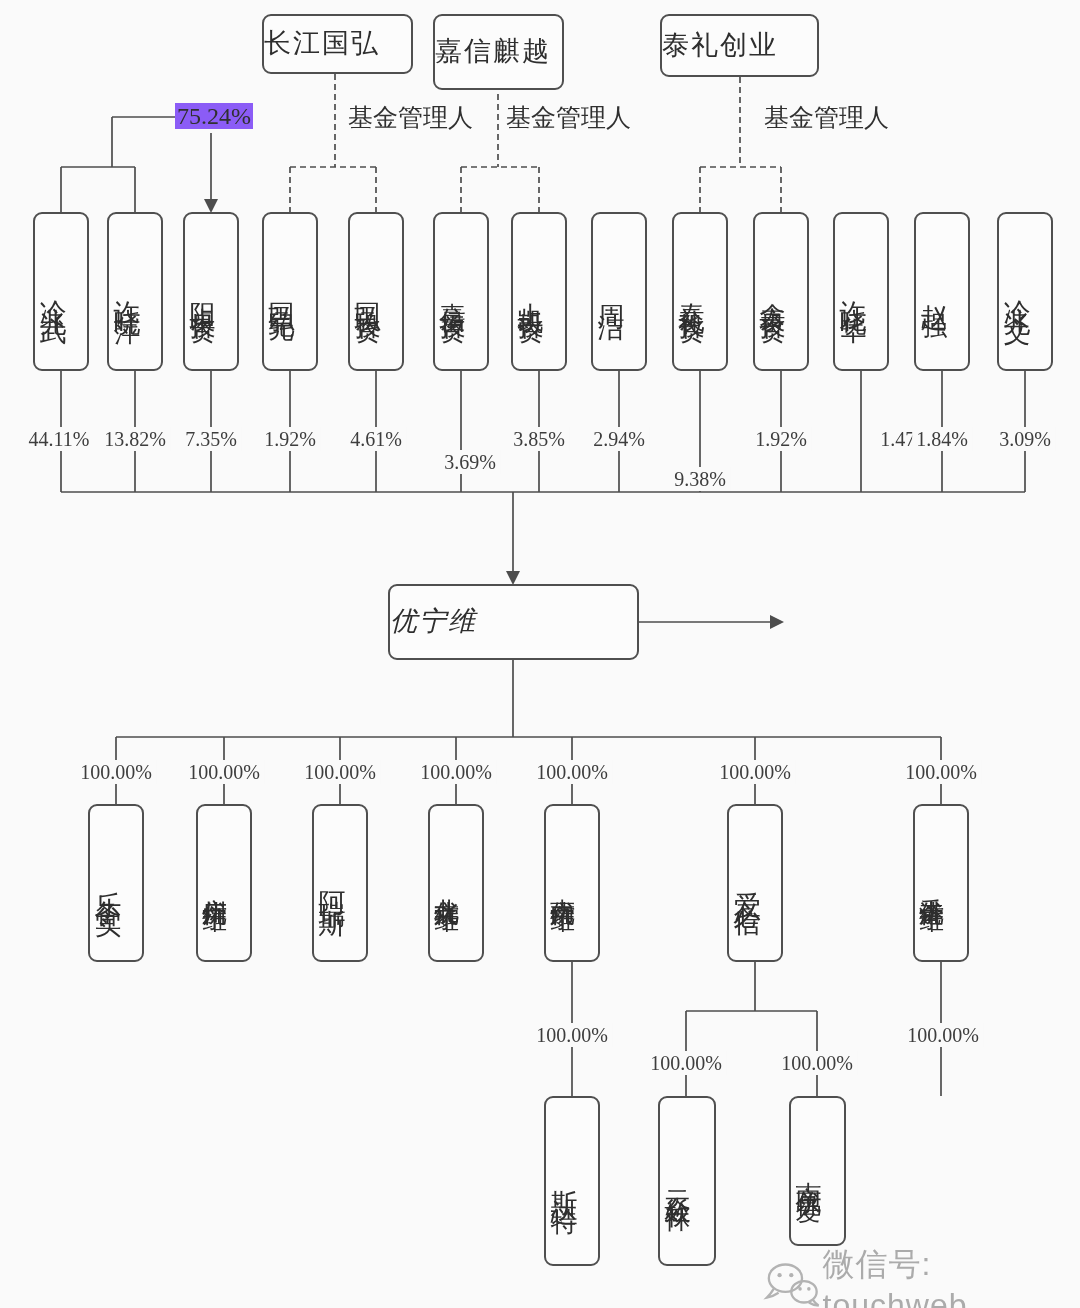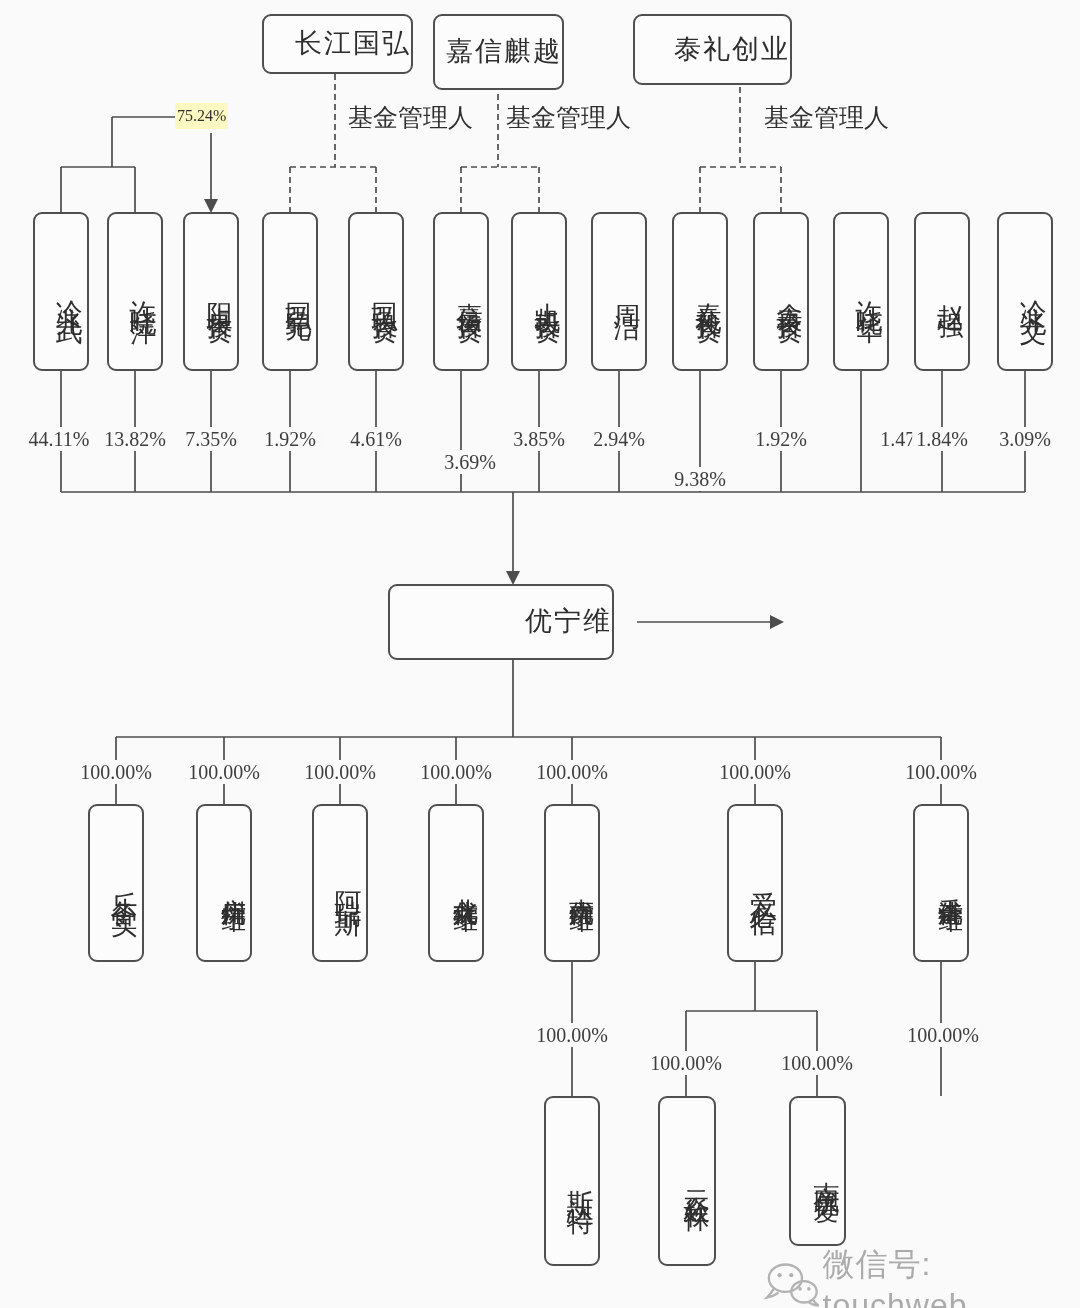--- a/index.html
+++ b/index.html
@@ -3,32 +3,32 @@
 <meta charset="utf-8">
 <style>
   html,body{margin:0;padding:0;background:#fafafa;}
   #stage{
     position:relative;width:1080px;height:1308px;background:#fafafa;
     font-family:"Liberation Serif","DejaVu Serif",serif;color:#2e2e2e;overflow:hidden;
   }
   #wires{position:absolute;left:0;top:0;z-index:1;}
   .box{
     position:absolute;box-sizing:border-box;border:2px solid #4f4f4f;border-radius:9px;
-    background:#fcfcfc;display:flex;align-items:center;justify-content:flex-end;z-index:2;
+    background:#fcfcfc;display:flex;align-items:center;justify-content:flex-start;z-index:2;
   }
   .hbox{font-size:27px;letter-spacing:2px;text-align:center;line-height:1.25;}
   .vbox span{writing-mode:vertical-rl;text-orientation:upright;font-size:27px;letter-spacing:9px;}
   .vbox.c4 span{font-size:26px;letter-spacing:5px;}
   .vbox.c5 span{font-size:25px;letter-spacing:2px;}
   .pct{
     position:absolute;transform:translateX(-50%);z-index:3;background:#fafafa;
     padding:0 4px;font-size:20px;color:#3d3d3d;white-space:nowrap;line-height:24px;
   }
   .fm-label{position:absolute;z-index:3;font-size:25px;color:#303030;white-space:nowrap;line-height:28px;}
-  .joint{position:absolute;z-index:3;font-size:16px;color:#303030;line-height:26px;background:#fef9c3;padding:0 2px;font-family:Liberation Serif, serif;}
+  .joint{position:absolute;z-index:3;font-size:24px;color:#303030;line-height:26px;background:#8b5cf6;padding:0 2px;font-family:Liberation Serif, serif;}
   .watermark{position:absolute;z-index:4;display:flex;align-items:center;color:#ababab;}
   .watermark .wm-text{font-size:32px;letter-spacing:1px;font-family:"Liberation Sans","DejaVu Sans",sans-serif;}
 </style>
 </head>
 <body>
 
 <div id="stage">
 
   <svg id="wires" width="1080" height="1308" viewBox="0 0 1080 1308">
     <g stroke="#4d4d4d" stroke-width="1.7" fill="none">
@@ -61,21 +61,21 @@
       <polygon points="770,615 770,629 784,622"></polygon>
     </g>
   </svg>
 
   <div class="box hbox" style="left:262px;top:14px;width:151px;height:60px;">
       <span>长江国弘</span>
     </div>
   <div class="box hbox" style="left:433px;top:14px;width:131px;height:76px;">
       <span>嘉信麒越</span>
     </div>
-  <div class="box hbox" style="left:633px;top:14px;width:159px;height:71px;">
+  <div class="box hbox" style="left:660px;top:14px;width:159px;height:63px;">
       <span>泰礼创业</span>
     </div>
 
   <div class="fm-label" style="left:348px;top:104px;">基金管理人</div>
   <div class="fm-label" style="left:506px;top:104px;">基金管理人</div>
   <div class="fm-label" style="left:764px;top:104px;">基金管理人</div>
 
   <div class="joint" style="left:175px;top:103px;">75.24%</div>
 
   <div class="box vbox c3" style="left:33px;top:212px;width:56px;height:159px;">
@@ -125,21 +125,21 @@
   <div class="pct" style="left:376px;top:427px;">4.61%</div>
   <div class="pct" style="left:461px;top:450px;margin-left:9px;">3.69%</div>
   <div class="pct" style="left:539px;top:427px;">3.85%</div>
   <div class="pct" style="left:619px;top:427px;">2.94%</div>
   <div class="pct" style="left:700px;top:427px;margin-top:40px;">9.38%</div>
   <div class="pct" style="left:781px;top:427px;">1.92%</div>
   <div class="pct" style="left:906px;top:427px;">1.47%</div>
   <div class="pct" style="left:942px;top:427px;">1.84%</div>
   <div class="pct" style="left:1025px;top:427px;">3.09%</div>
 
-  <div class="box hbox" style="left:388px;top:584px;width:226px;height:76px;">
+  <div class="box hbox" style="left:388px;top:584px;width:251px;height:76px;font-style:italic;">
       <span>优宁维</span>
     </div>
 
   <div class="pct" style="left:116px;top:760px;">100.00%</div>
   <div class="pct" style="left:224px;top:760px;">100.00%</div>
   <div class="pct" style="left:340px;top:760px;">100.00%</div>
   <div class="pct" style="left:456px;top:760px;">100.00%</div>
   <div class="pct" style="left:572px;top:760px;">100.00%</div>
   <div class="pct" style="left:755px;top:760px;">100.00%</div>
   <div class="pct" style="left:941px;top:760px;">100.00%</div>

